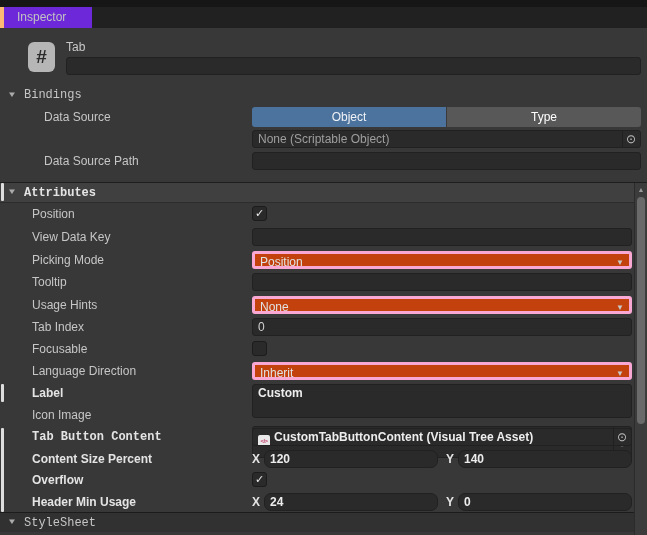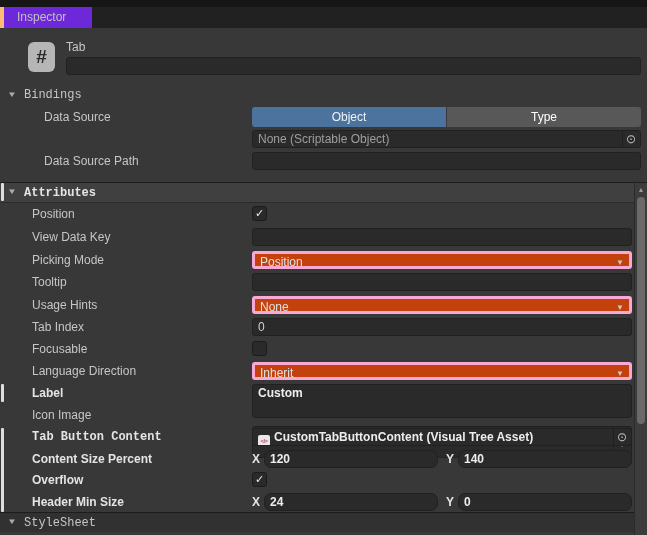--- a/index.html
+++ b/index.html
@@ -200,21 +200,21 @@
     <div class="vfield">
       <span class="ov-val">140</span>
     </div>
   </div>
 
   <span class="lbl b32 bold" style="top:471px;">Overflow</span>
   <span class="checkbox" style="top:472px;">
     <i>✓</i>
   </span>
 
-  <span class="lbl b32 bold" style="top:493px;">Header Min Size</span>
+  <span class="lbl b32 bold" style="top:493px;">Header Min Usage</span>
   <div class="vec" style="top:493px;">
     <span class="axis bold">X</span>
     <div class="vfield">
       <span class="ov-val">24</span>
     </div>
     <span class="axis y bold">Y</span>
     <div class="vfield">
       <span class="ov-val">0</span>
     </div>
   </div>

